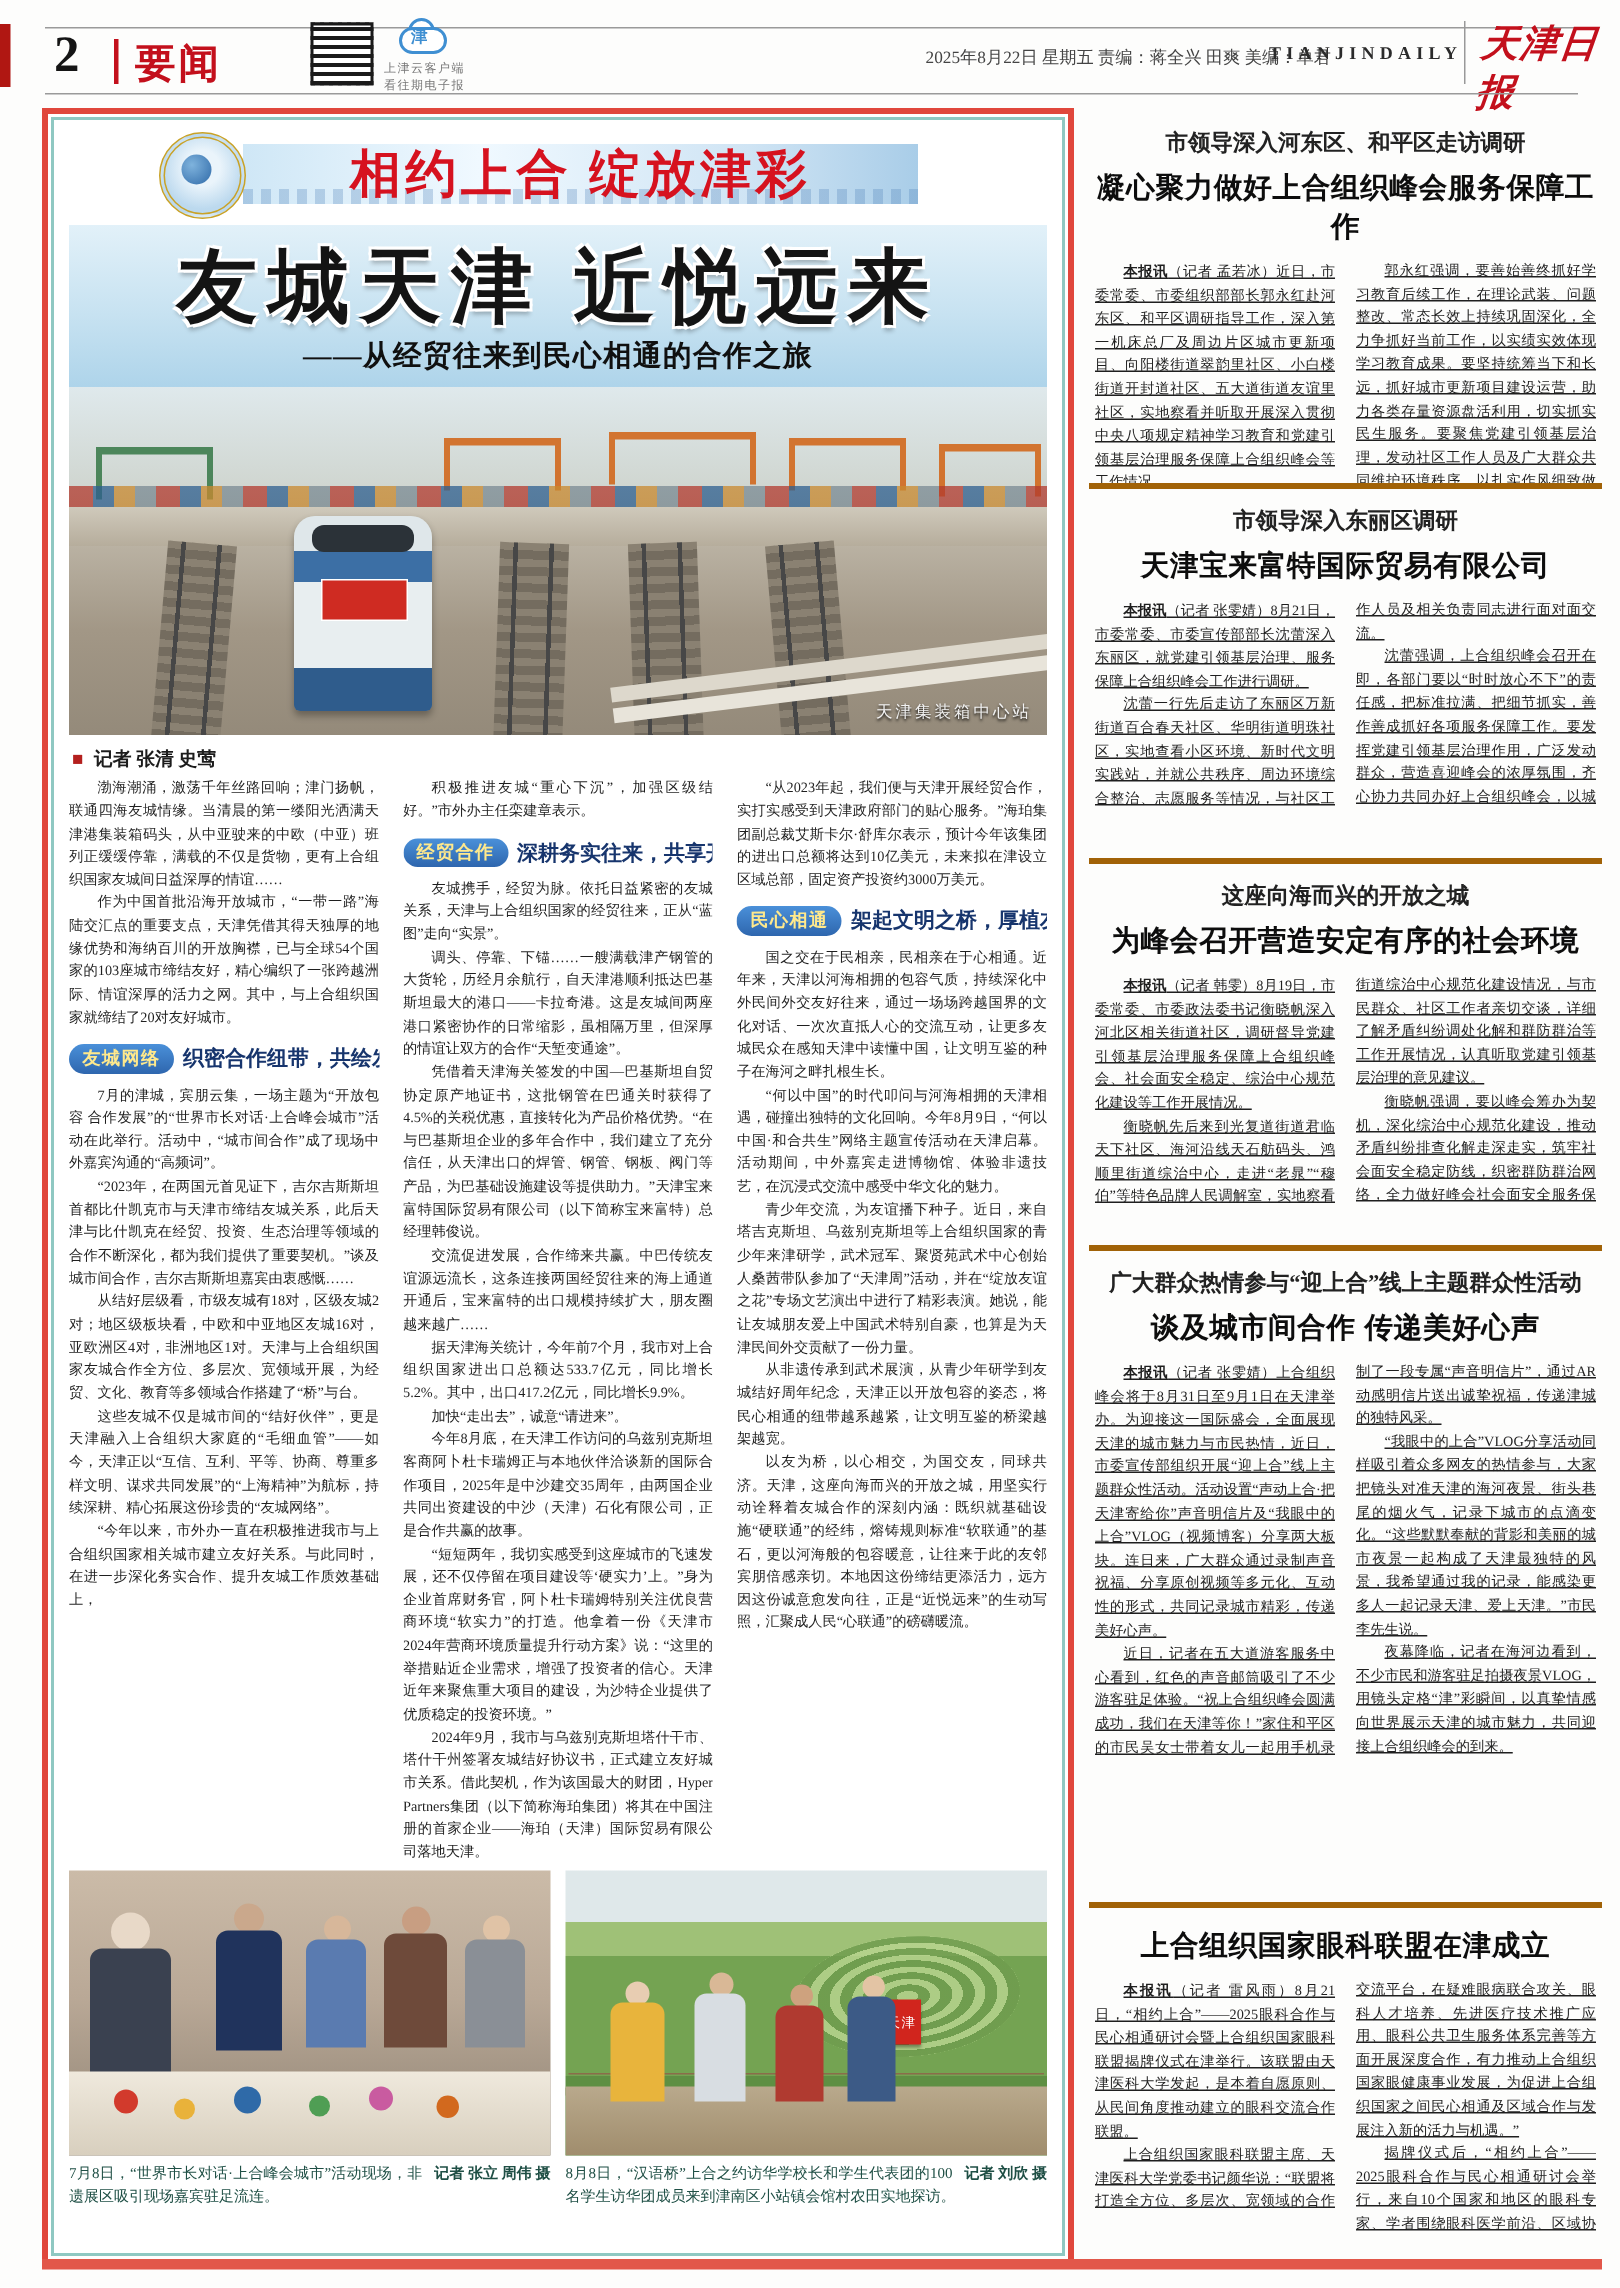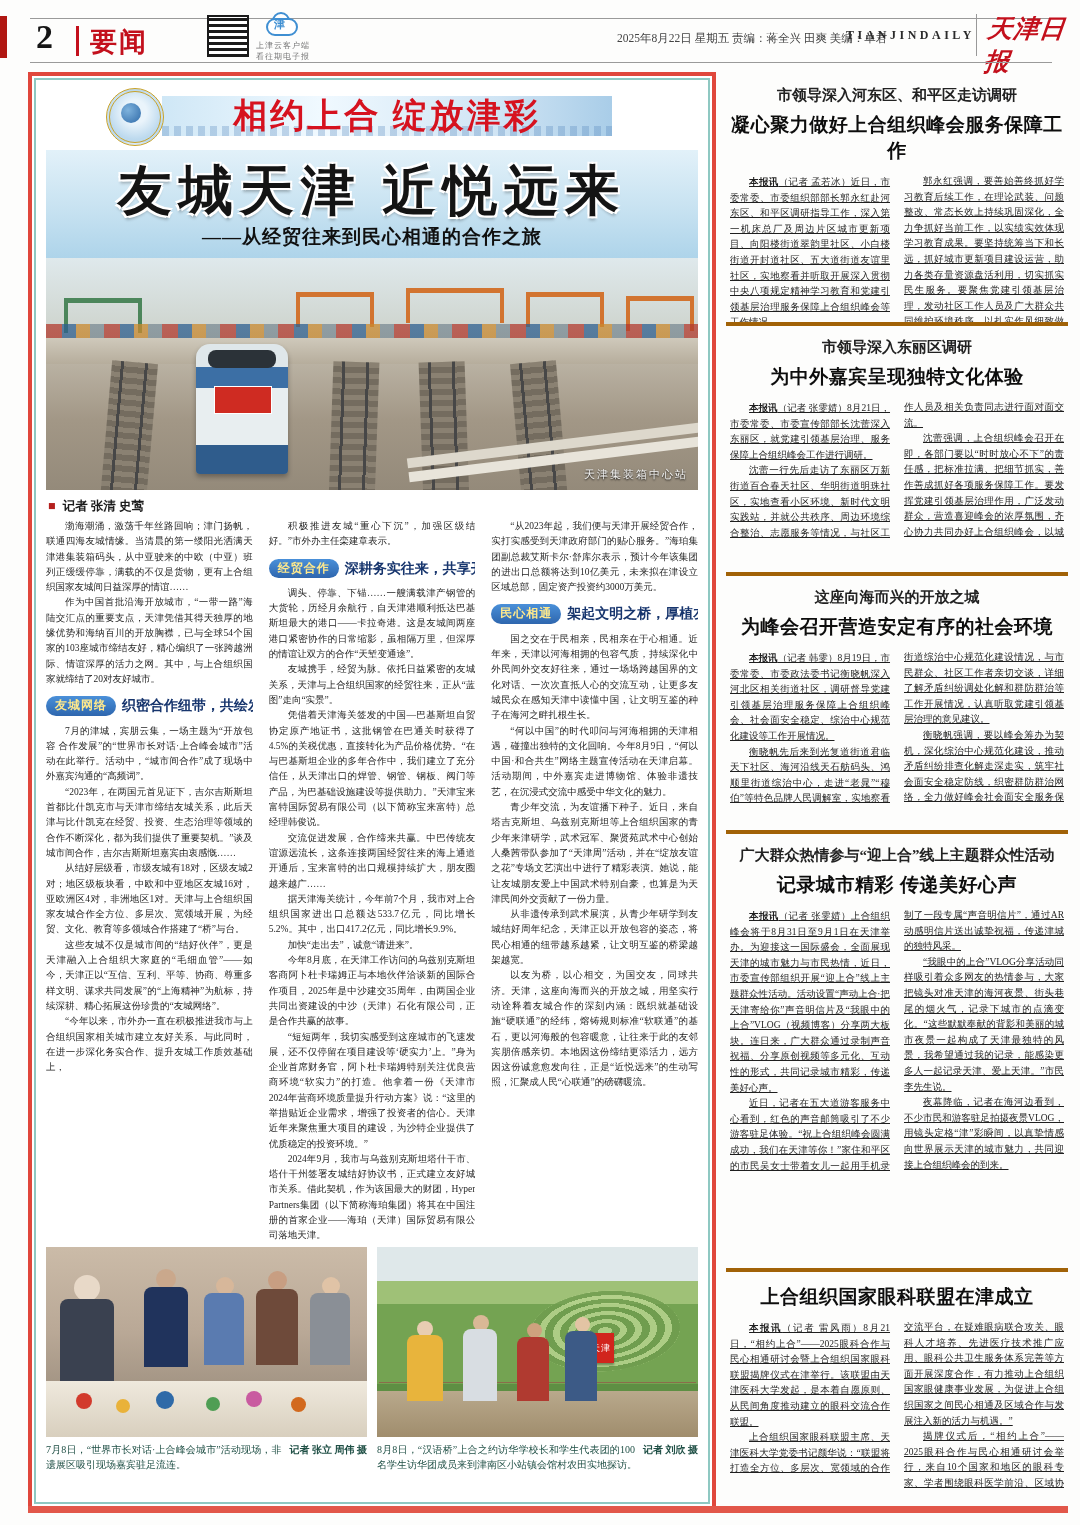--- a/index.html
+++ b/index.html
@@ -210,22 +210,22 @@
           <p class="bp">从结好层级看，市级友城有18对，区级友城2对；地区级板块看，中欧和中亚地区友城16对，亚欧洲区4对，非洲地区1对。天津与上合组织国家友城合作全方位、多层次、宽领域开展，为经贸、文化、教育等多领域合作搭建了“桥”与台。</p>
           <p class="bp">这些友城不仅是城市间的“结好伙伴”，更是天津融入上合组织大家庭的“毛细血管”——如今，天津正以“互信、互利、平等、协商、尊重多样文明、谋求共同发展”的“上海精神”为航标，持续深耕、精心拓展这份珍贵的“友城网络”。</p>
           <p class="bp">“今年以来，市外办一直在积极推进我市与上合组织国家相关城市建立友好关系。与此同时，在进一步深化务实合作、提升友城工作质效基础上，</p>
         </div>
         <div class="fcol">
           <p class="bp">积极推进友城“重心下沉”，加强区级结好。”市外办主任栾建章表示。</p>
           <div class="subhead">
             <span class="pill">经贸合作</span>
             <span class="sub-t">深耕务实往来，共享开放红利</span>
           </div>
+          <p class="bp">友城携手，经贸为脉。依托日益紧密的友城关系，天津与上合组织国家的经贸往来，正从“蓝图”走向“实景”。</p>
           <p class="bp">调头、停靠、下锚……一艘满载津产钢管的大货轮，历经月余航行，自天津港顺利抵达巴基斯坦最大的港口——卡拉奇港。这是友城间两座港口紧密协作的日常缩影，虽相隔万里，但深厚的情谊让双方的合作“天堑变通途”。</p>
-          <p class="bp">友城携手，经贸为脉。依托日益紧密的友城关系，天津与上合组织国家的经贸往来，正从“蓝图”走向“实景”。</p>
           <p class="bp">凭借着天津海关签发的中国—巴基斯坦自贸协定原产地证书，这批钢管在巴通关时获得了4.5%的关税优惠，直接转化为产品价格优势。“在与巴基斯坦企业的多年合作中，我们建立了充分信任，从天津出口的焊管、钢管、钢板、阀门等产品，为巴基础设施建设等提供助力。”天津宝来富特国际贸易有限公司（以下简称宝来富特）总经理韩俊说。</p>
           <p class="bp">交流促进发展，合作缔来共赢。中巴传统友谊源远流长，这条连接两国经贸往来的海上通道开通后，宝来富特的出口规模持续扩大，朋友圈越来越广……</p>
           <p class="bp">据天津海关统计，今年前7个月，我市对上合组织国家进出口总额达533.7亿元，同比增长5.2%。其中，出口417.2亿元，同比增长9.9%。</p>
           <p class="bp">加快“走出去”，诚意“请进来”。</p>
           <p class="bp">今年8月底，在天津工作访问的乌兹别克斯坦客商阿卜杜卡瑞姆正与本地伙伴洽谈新的国际合作项目，2025年是中沙建交35周年，由两国企业共同出资建设的中沙（天津）石化有限公司，正是合作共赢的故事。</p>
           <p class="bp">“短短两年，我切实感受到这座城市的飞速发展，还不仅停留在项目建设等‘硬实力’上。”身为企业首席财务官，阿卜杜卡瑞姆特别关注优良营商环境“软实力”的打造。他拿着一份《天津市2024年营商环境质量提升行动方案》说：“这里的举措贴近企业需求，增强了投资者的信心。天津近年来聚焦重大项目的建设，为沙特企业提供了优质稳定的投资环境。”</p>
           <p class="bp">2024年9月，我市与乌兹别克斯坦塔什干市、塔什干州签署友城结好协议书，正式建立友好城市关系。借此契机，作为该国最大的财团，Hyper Partners集团（以下简称海珀集团）将其在中国注册的首家企业——海珀（天津）国际贸易有限公司落地天津。</p>
         </div>
         <div class="fcol">
           <p class="bp">“从2023年起，我们便与天津开展经贸合作，实打实感受到天津政府部门的贴心服务。”海珀集团副总裁艾斯卡尔·舒库尔表示，预计今年该集团的进出口总额将达到10亿美元，未来拟在津设立区域总部，固定资产投资约3000万美元。</p>
@@ -296,39 +296,39 @@
     <section class="r-article a1">
       <div class="kicker">市领导深入河东区、和平区走访调研</div>
       <h2 class="headline">凝心聚力做好上合组织峰会服务保障工作</h2>
       <div class="abody">
         <p><b>本报讯</b>（记者 孟若冰）近日，市委常委、市委组织部部长郭永红赴河东区、和平区调研指导工作，深入第一机床总厂及周边片区城市更新项目、向阳楼街道翠韵里社区、小白楼街道开封道社区、五大道街道友谊里社区，实地察看并听取开展深入贯彻中央八项规定精神学习教育和党建引领基层治理服务保障上合组织峰会等工作情况。</p>
         <p>郭永红强调，要善始善终抓好学习教育后续工作，在理论武装、问题整改、常态长效上持续巩固深化，全力争抓好当前工作，以实绩实效体现学习教育成果。要坚持统筹当下和长远，抓好城市更新项目建设运营，助力各类存量资源盘活利用，切实抓实民生服务。要聚焦党建引领基层治理，发动社区工作人员及广大群众共同维护环境秩序，以扎实作风细致做好峰会服务保障各项工作，让八方宾朋感受天津的热情与美好。</p>
       </div>
     </section>
     <section class="r-article a2">
       <div class="kicker">市领导深入东丽区调研</div>
-      <h2 class="headline">为中外嘉宾呈现独特文化体验</h2>
+      <h2 class="headline">天津宝来富特国际贸易有限公司</h2>
       <div class="abody">
         <p><b>本报讯</b>（记者 张雯婧）8月21日，市委常委、市委宣传部部长沈蕾深入东丽区，就党建引领基层治理、服务保障上合组织峰会工作进行调研。</p>
         <p>沈蕾一行先后走访了东丽区万新街道百合春天社区、华明街道明珠社区，实地查看小区环境、新时代文明实践站，并就公共秩序、周边环境综合整治、志愿服务等情况，与社区工作人员及相关负责同志进行面对面交流。</p>
         <p>沈蕾强调，上合组织峰会召开在即，各部门要以“时时放心不下”的责任感，把标准拉满、把细节抓实，善作善成抓好各项服务保障工作。要发挥党建引领基层治理作用，广泛发动群众，营造喜迎峰会的浓厚氛围，齐心协力共同办好上合组织峰会，以城市之美展现文明之韵，让八方宾朋倍感亲切。</p>
       </div>
     </section>
     <section class="r-article a3">
       <div class="kicker">这座向海而兴的开放之城</div>
       <h2 class="headline">为峰会召开营造安定有序的社会环境</h2>
       <div class="abody">
         <p><b>本报讯</b>（记者 韩雯）8月19日，市委常委、市委政法委书记衡晓帆深入河北区相关街道社区，调研督导党建引领基层治理服务保障上合组织峰会、社会面安全稳定、综治中心规范化建设等工作开展情况。</p>
         <p>衡晓帆先后来到光复道街道君临天下社区、海河沿线天石舫码头、鸿顺里街道综治中心，走进“老晁”“穆伯”等特色品牌人民调解室，实地察看街道综治中心规范化建设情况，与市民群众、社区工作者亲切交谈，详细了解矛盾纠纷调处化解和群防群治等工作开展情况，认真听取党建引领基层治理的意见建议。</p>
         <p>衡晓帆强调，要以峰会筹办为契机，深化综治中心规范化建设，推动矛盾纠纷排查化解走深走实，筑牢社会面安全稳定防线，织密群防群治网络，全力做好峰会社会面安全服务保障工作，为峰会召开营造安定有序的社会环境。</p>
       </div>
     </section>
     <section class="r-article a4">
       <div class="kicker">广大群众热情参与“迎上合”线上主题群众性活动</div>
-      <h2 class="headline">记录城市精彩 传递美好心声</h2>
+      <h2 class="headline">谈及城市间合作 传递美好心声</h2>
       <div class="abody">
         <p><b>本报讯</b>（记者 张雯婧）上合组织峰会将于8月31日至9月1日在天津举办。为迎接这一国际盛会，全面展现天津的城市魅力与市民热情，近日，市委宣传部组织开展“迎上合”线上主题群众性活动。活动设置“声动上合·把天津寄给你”声音明信片及“我眼中的上合”VLOG（视频博客）分享两大板块。连日来，广大群众通过录制声音祝福、分享原创视频等多元化、互动性的形式，共同记录城市精彩，传递美好心声。</p>
         <p>近日，记者在五大道游客服务中心看到，红色的声音邮筒吸引了不少游客驻足体验。“祝上合组织峰会圆满成功，我们在天津等你！”家住和平区的市民吴女士带着女儿一起用手机录制了一段专属“声音明信片”，通过AR动感明信片送出诚挚祝福，传递津城的独特风采。</p>
         <p>“我眼中的上合”VLOG分享活动同样吸引着众多网友的热情参与，大家把镜头对准天津的海河夜景、街头巷尾的烟火气，记录下城市的点滴变化。“这些默默奉献的背影和美丽的城市夜景一起构成了天津最独特的风景，我希望通过我的记录，能感染更多人一起记录天津、爱上天津。”市民李先生说。</p>
         <p>夜幕降临，记者在海河边看到，不少市民和游客驻足拍摄夜景VLOG，用镜头定格“津”彩瞬间，以真挚情感向世界展示天津的城市魅力，共同迎接上合组织峰会的到来。</p>
       </div>
     </section>
     <section class="r-article a5">
       <h2 class="headline">上合组织国家眼科联盟在津成立</h2>
       <div class="abody">

